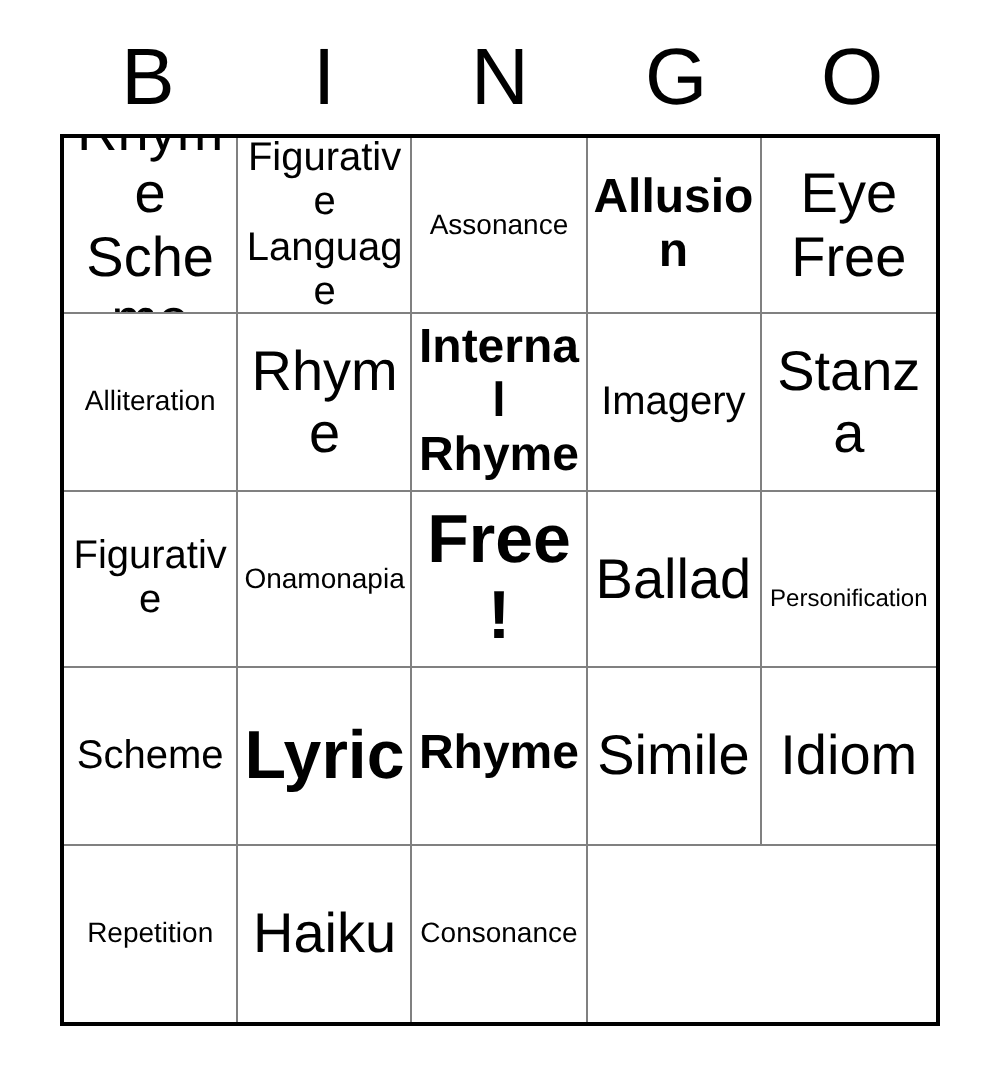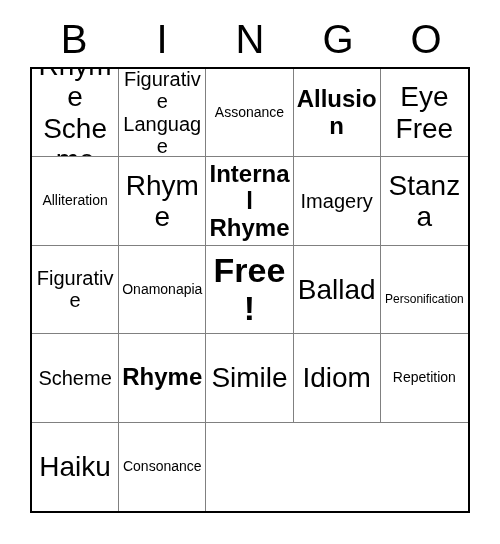--- a/index.html
+++ b/index.html
@@ -143,20 +143,23 @@
       <div class="cell">
         <span class="cell-text sz-lg">Ballad</span>
       </div>
       <div class="cell">
         <span class="cell-text sz-xxs">Personification</span>
       </div>
       <div class="cell">
         <span class="cell-text sz-sm">Scheme</span>
       </div>
       <div class="cell">
+        <span class="cell-text sz-xl">Lyric</span>
+      </div>
+      <div class="cell">
         <span class="cell-text sz-md">Rhyme</span>
       </div>
       <div class="cell">
         <span class="cell-text sz-lg">Simile</span>
       </div>
       <div class="cell">
         <span class="cell-text sz-lg">Idiom</span>
       </div>
       <div class="cell">
         <span class="cell-text sz-xs">Repetition</span>

